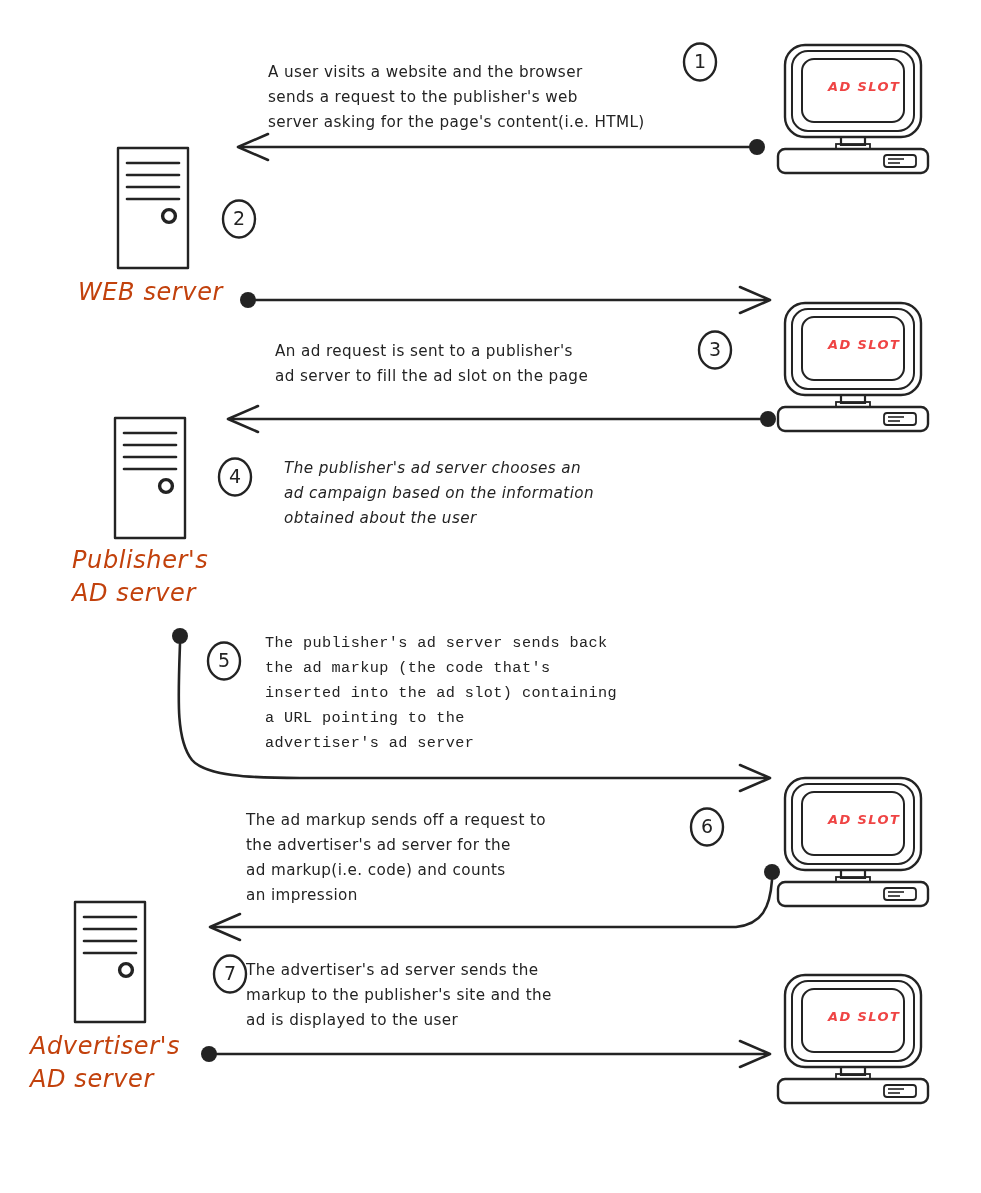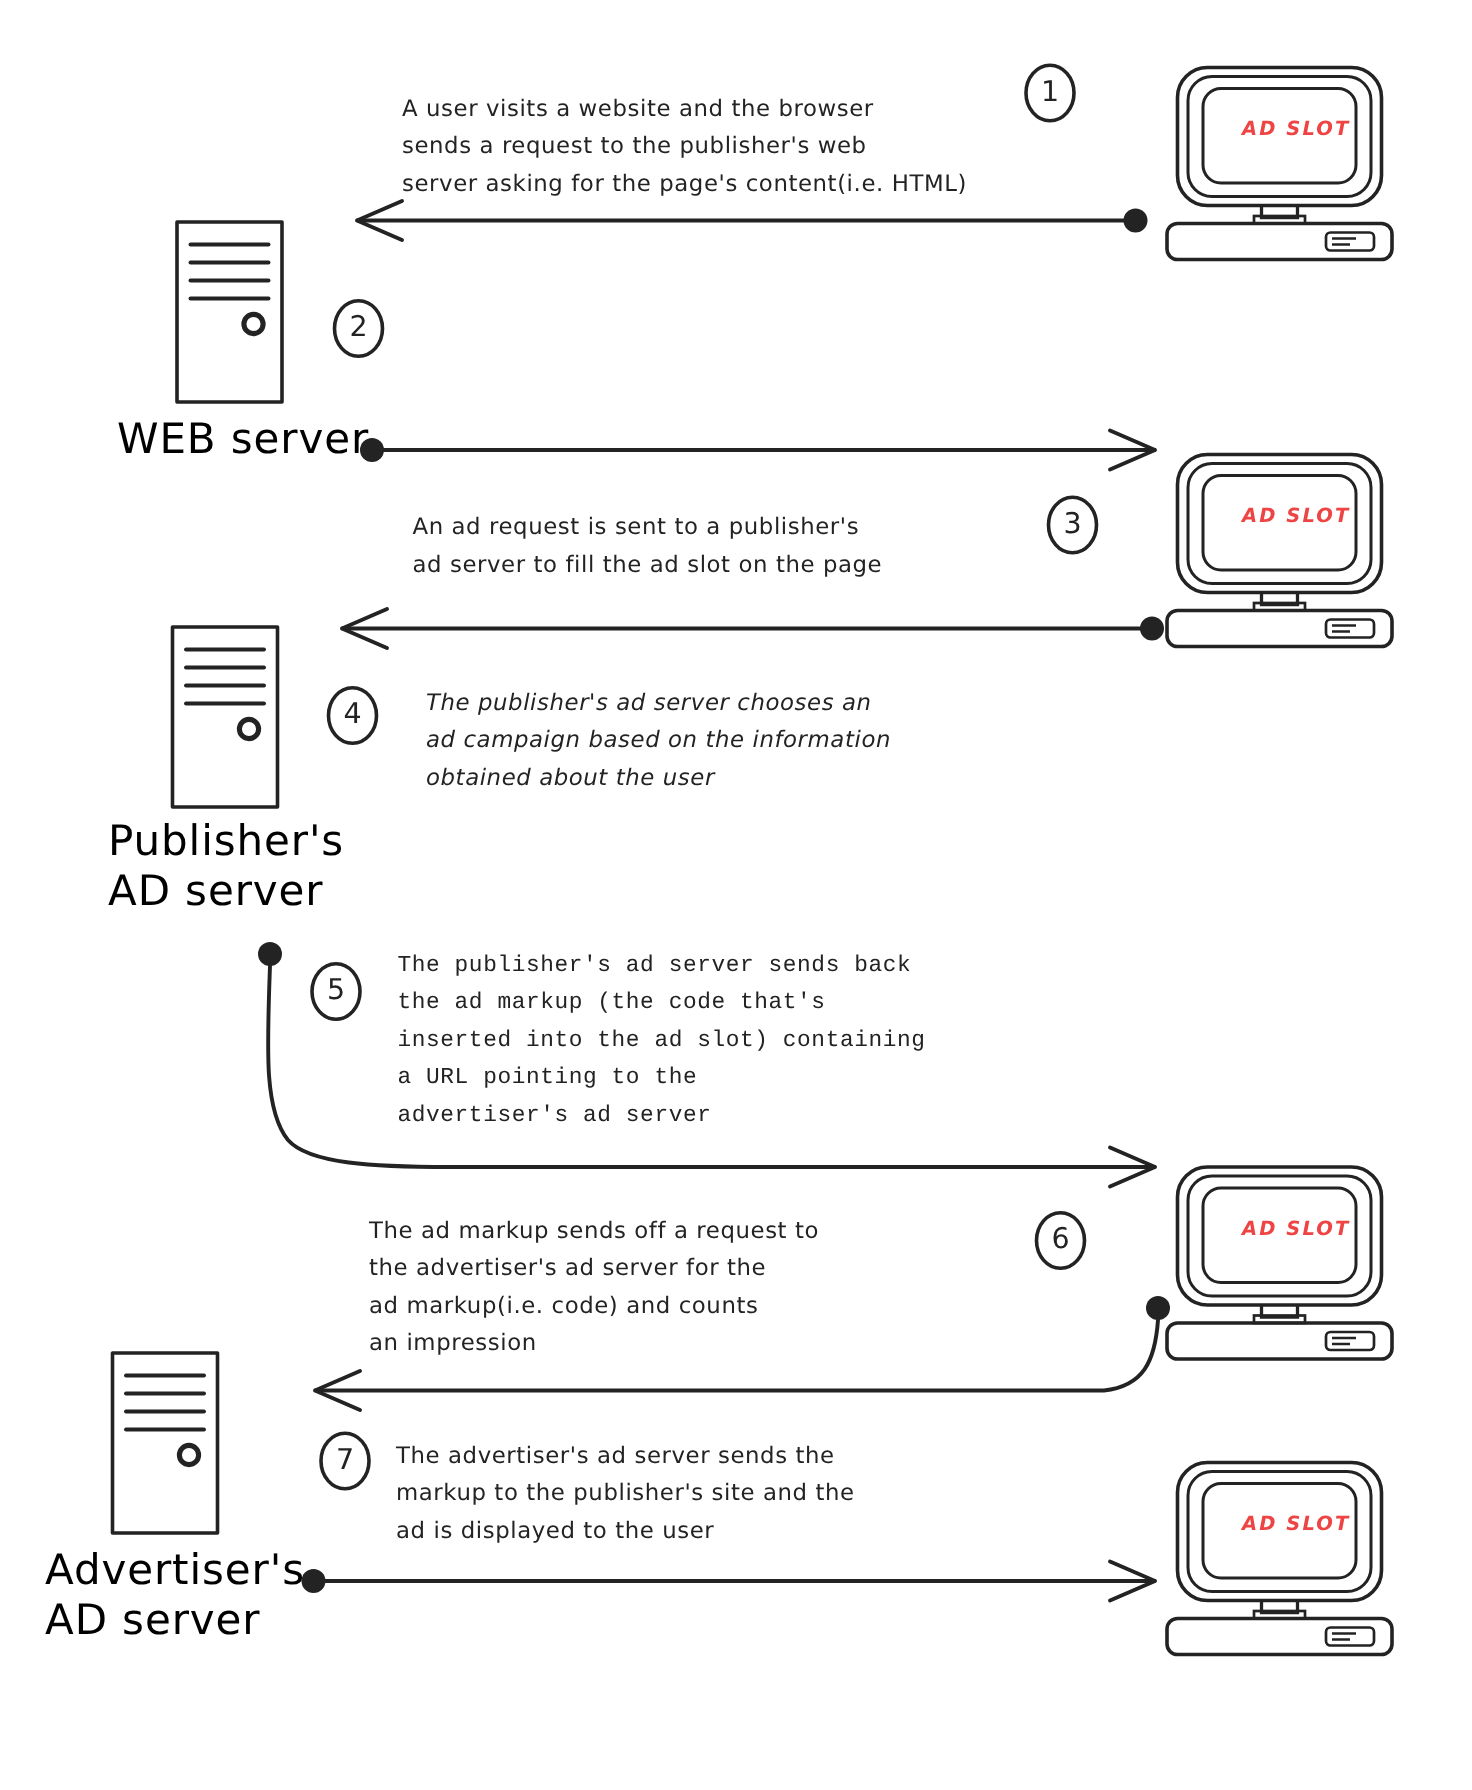--- a/index.html
+++ b/index.html
@@ -29,27 +29,28 @@
     color: #232323;
     font-family: "DejaVu Sans", sans-serif;
     font-size: 15.2px;
     line-height: 25px;
     letter-spacing: 0.4px;
     white-space: pre-line;
     font-weight: 500;
   }
   .node-label {
     position: absolute;
-    color: #000000;
-    font-family: "DejaVu Sans", sans-serif;
-    font-size: 28px;
+    color: #c2410c;
+    font-family: "DejaVu Sans", sans-serif;
+    font-size: 24px;
     line-height: 33px;
     letter-spacing: 0.6px;
     white-space: pre-line;
     font-weight: 500;
+    font-style: italic;
   }
   .ad-slot-text {
     position: absolute;
     color: #ef4444;
     font-family: "DejaVu Sans", sans-serif;
     font-size: 13px;
     letter-spacing: 1.4px;
     font-weight: 700;
     font-style: italic;
   }
@@ -194,21 +195,21 @@
 obtained about the user</div>
   <div class="step-text" style="left:265px; top:631px; width:410px;font-family:Liberation Mono, monospace;">The publisher's ad server sends back
 the ad markup (the code that's
 inserted into the ad slot) containing
 a URL pointing to the
 advertiser's ad server</div>
   <div class="step-text" style="left:246px; top:808px; width:420px;">The ad markup sends off a request to
 the advertiser's ad server for the
 ad markup(i.e. code) and counts
 an impression</div>
-  <div class="step-text" style="left:264px; top:958px; width:420px;">The advertiser's ad server sends the
+  <div class="step-text" style="left:246px; top:958px; width:420px;">The advertiser's ad server sends the
 markup to the publisher's site and the
 ad is displayed to the user</div>
 
   <div class="node-label" style="left:78px; top:276px;">WEB server</div>
   <div class="node-label" style="left:72px; top:544px;">Publisher's
 AD server</div>
   <div class="node-label" style="left:30px; top:1030px;">Advertiser's
 AD server</div>
 
   <div class="ad-slot-text" style="left:828px; top:79px;">AD SLOT</div>

